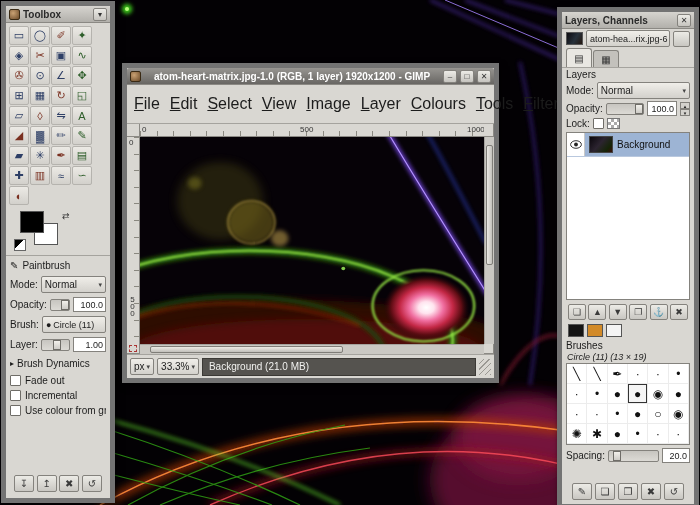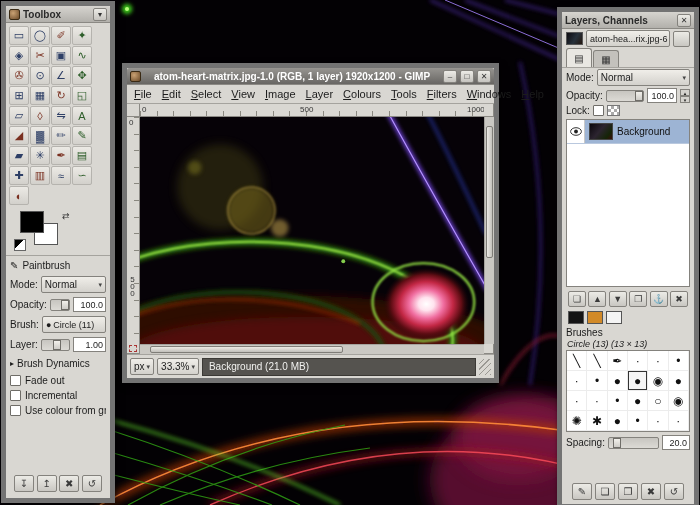--- a/index.html
+++ b/index.html
@@ -61,21 +61,21 @@
   .opt-header { display:flex; align-items:center; gap:4px; padding:2px 0; }
   .opt-row { display:flex; align-items:center; gap:3px; height:17px; }
   .opt-row .lbl { flex:0 0 auto; }
   .expander { display:flex; align-items:center; gap:3px; height:14px; }
   .check-row { display:flex; align-items:center; gap:4px; height:15px; overflow:hidden; white-space:nowrap; }
   .opt-footer { margin-top:auto; display:flex; justify-content:space-between; padding:2px 4px; }
 
   
   #image-window { left:122px; top:63px; width:377px; height:320px; }
   .menubar { display:flex; flex-wrap:nowrap; background:#d9d7d2; border-bottom:1px solid #a5a39e;
-             padding:1px 2px; font-size:11px; }
+             padding:8px 2px; font-size:16px; }
   .menu-item { padding:2px 5px; white-space:nowrap; }
   .menu-item::first-letter { text-decoration:underline; }
   .work { flex:1; display:grid; grid-template-columns:13px 1fr 10px; grid-template-rows:13px 1fr 10px; min-height:0; }
   .ruler { position:relative; background:#d9d7d2; font-size:8px; color:#333; overflow:hidden; }
   .h-ruler { border-bottom:1px solid #8b8984;
              background-image:repeating-linear-gradient(90deg,#8a8880 0 1px,transparent 1px 16.6px);
              background-size:100% 5px; background-repeat:no-repeat; background-position:0 100%; }
   .v-ruler { border-right:1px solid #8b8984;
              background-image:repeating-linear-gradient(180deg,#8a8880 0 1px,transparent 1px 16.6px);
              background-size:5px 100%; background-repeat:no-repeat; background-position:100% 0; }
@@ -419,20 +419,23 @@
         <span class="arr">▾</span>
       </div>
       <span class="auto-btn"></span>
     </div>
 
     <div class="tabs">
       <div class="tab" data-active="true">▤</div>
         <div class="tab" data-active="false">▦</div>
     </div>
 
+    <div class="dock-row">
+      <span>Layers</span>
+    </div>
 
     <div class="dock-row">
       <span>Mode:</span>
       <div class="combo" style="flex:1">
         <span>Normal</span>
         <span class="arr">▾</span>
       </div>
     </div>
 
     <div class="dock-row">
@@ -477,21 +480,21 @@
 
     <div class="swatch-row">
       <span class="swatch" style="background: rgb(20, 20, 20);"></span>
       <span class="swatch" style="background: rgb(210, 138, 40);"></span>
       <span class="swatch" style="background: rgb(244, 244, 244);"></span>
     </div>
 
     <div class="dock-row">
       <span>Brushes</span>
     </div>
-    <div class="brush-name">Circle (13) (13 × 13)</div>
+    <div class="brush-name">Circle (11) (13 × 19)</div>
 
     <div class="brush-grid">
       <div class="brush-cell" data-selected="false">╲</div>
         <div class="brush-cell" data-selected="false">╲</div>
         <div class="brush-cell" data-selected="false">✒</div>
         <div class="brush-cell" data-selected="false">·</div>
         <div class="brush-cell" data-selected="false">∙</div>
         <div class="brush-cell" data-selected="false">•</div>
         <div class="brush-cell" data-selected="false">∙</div>
         <div class="brush-cell" data-selected="false">•</div>

